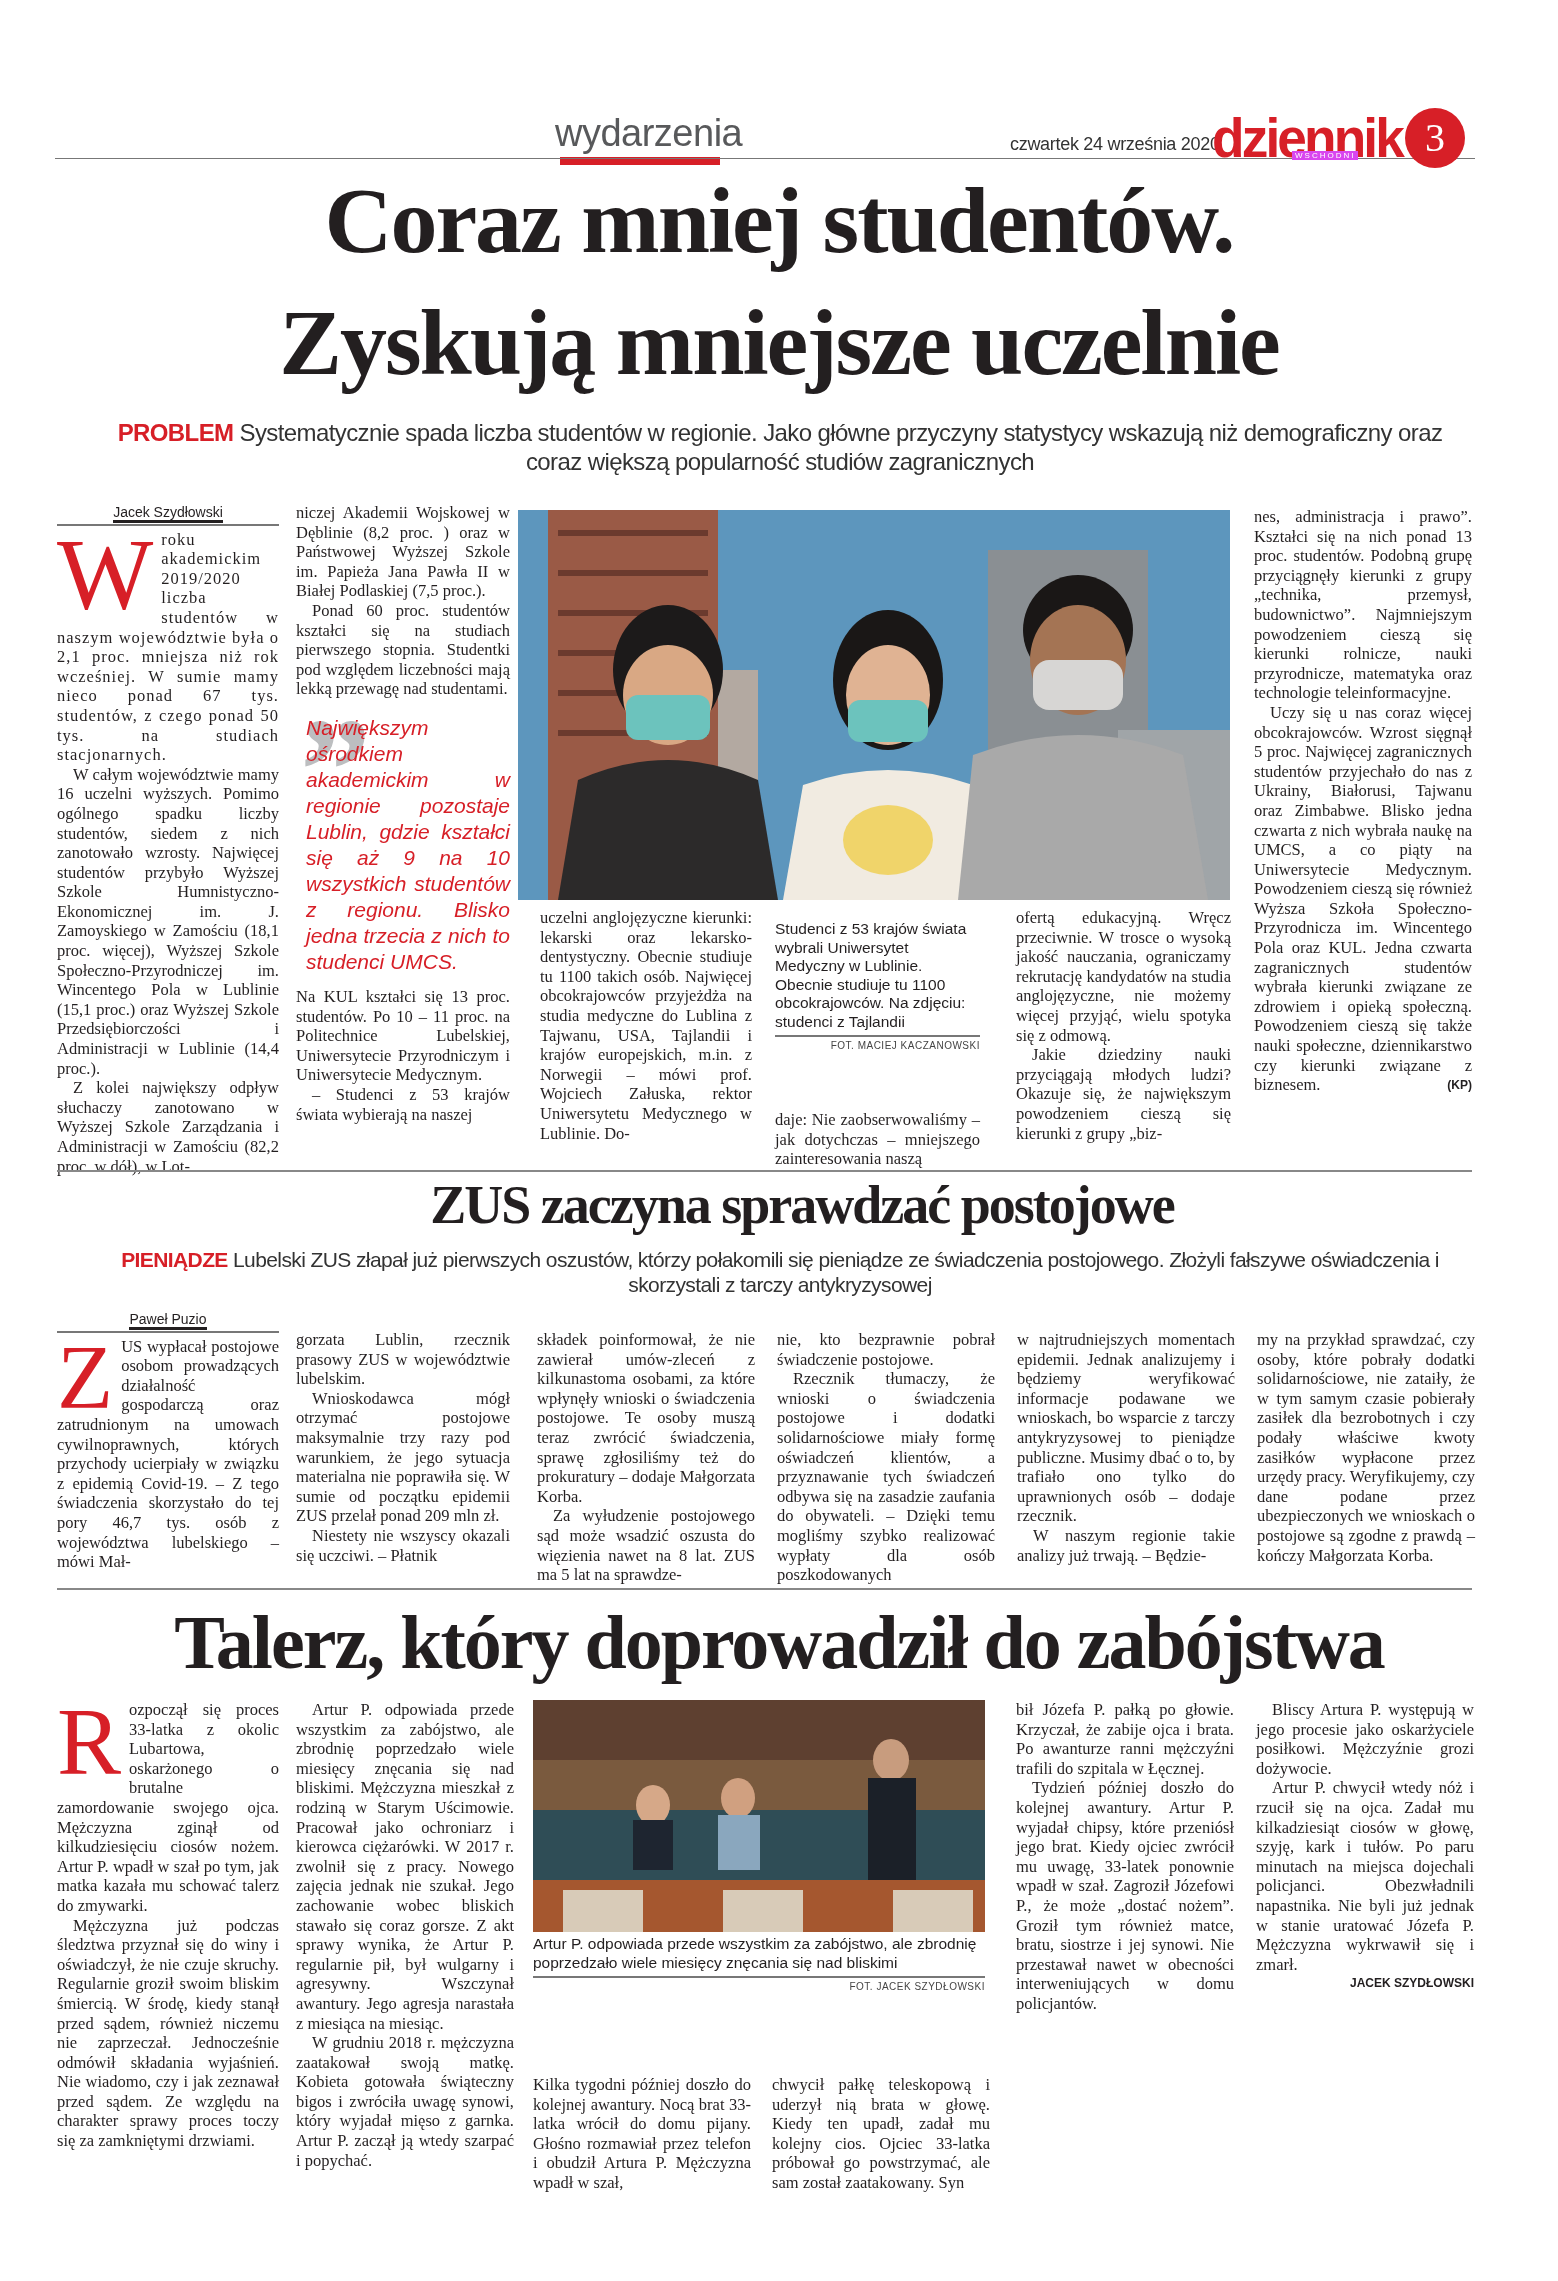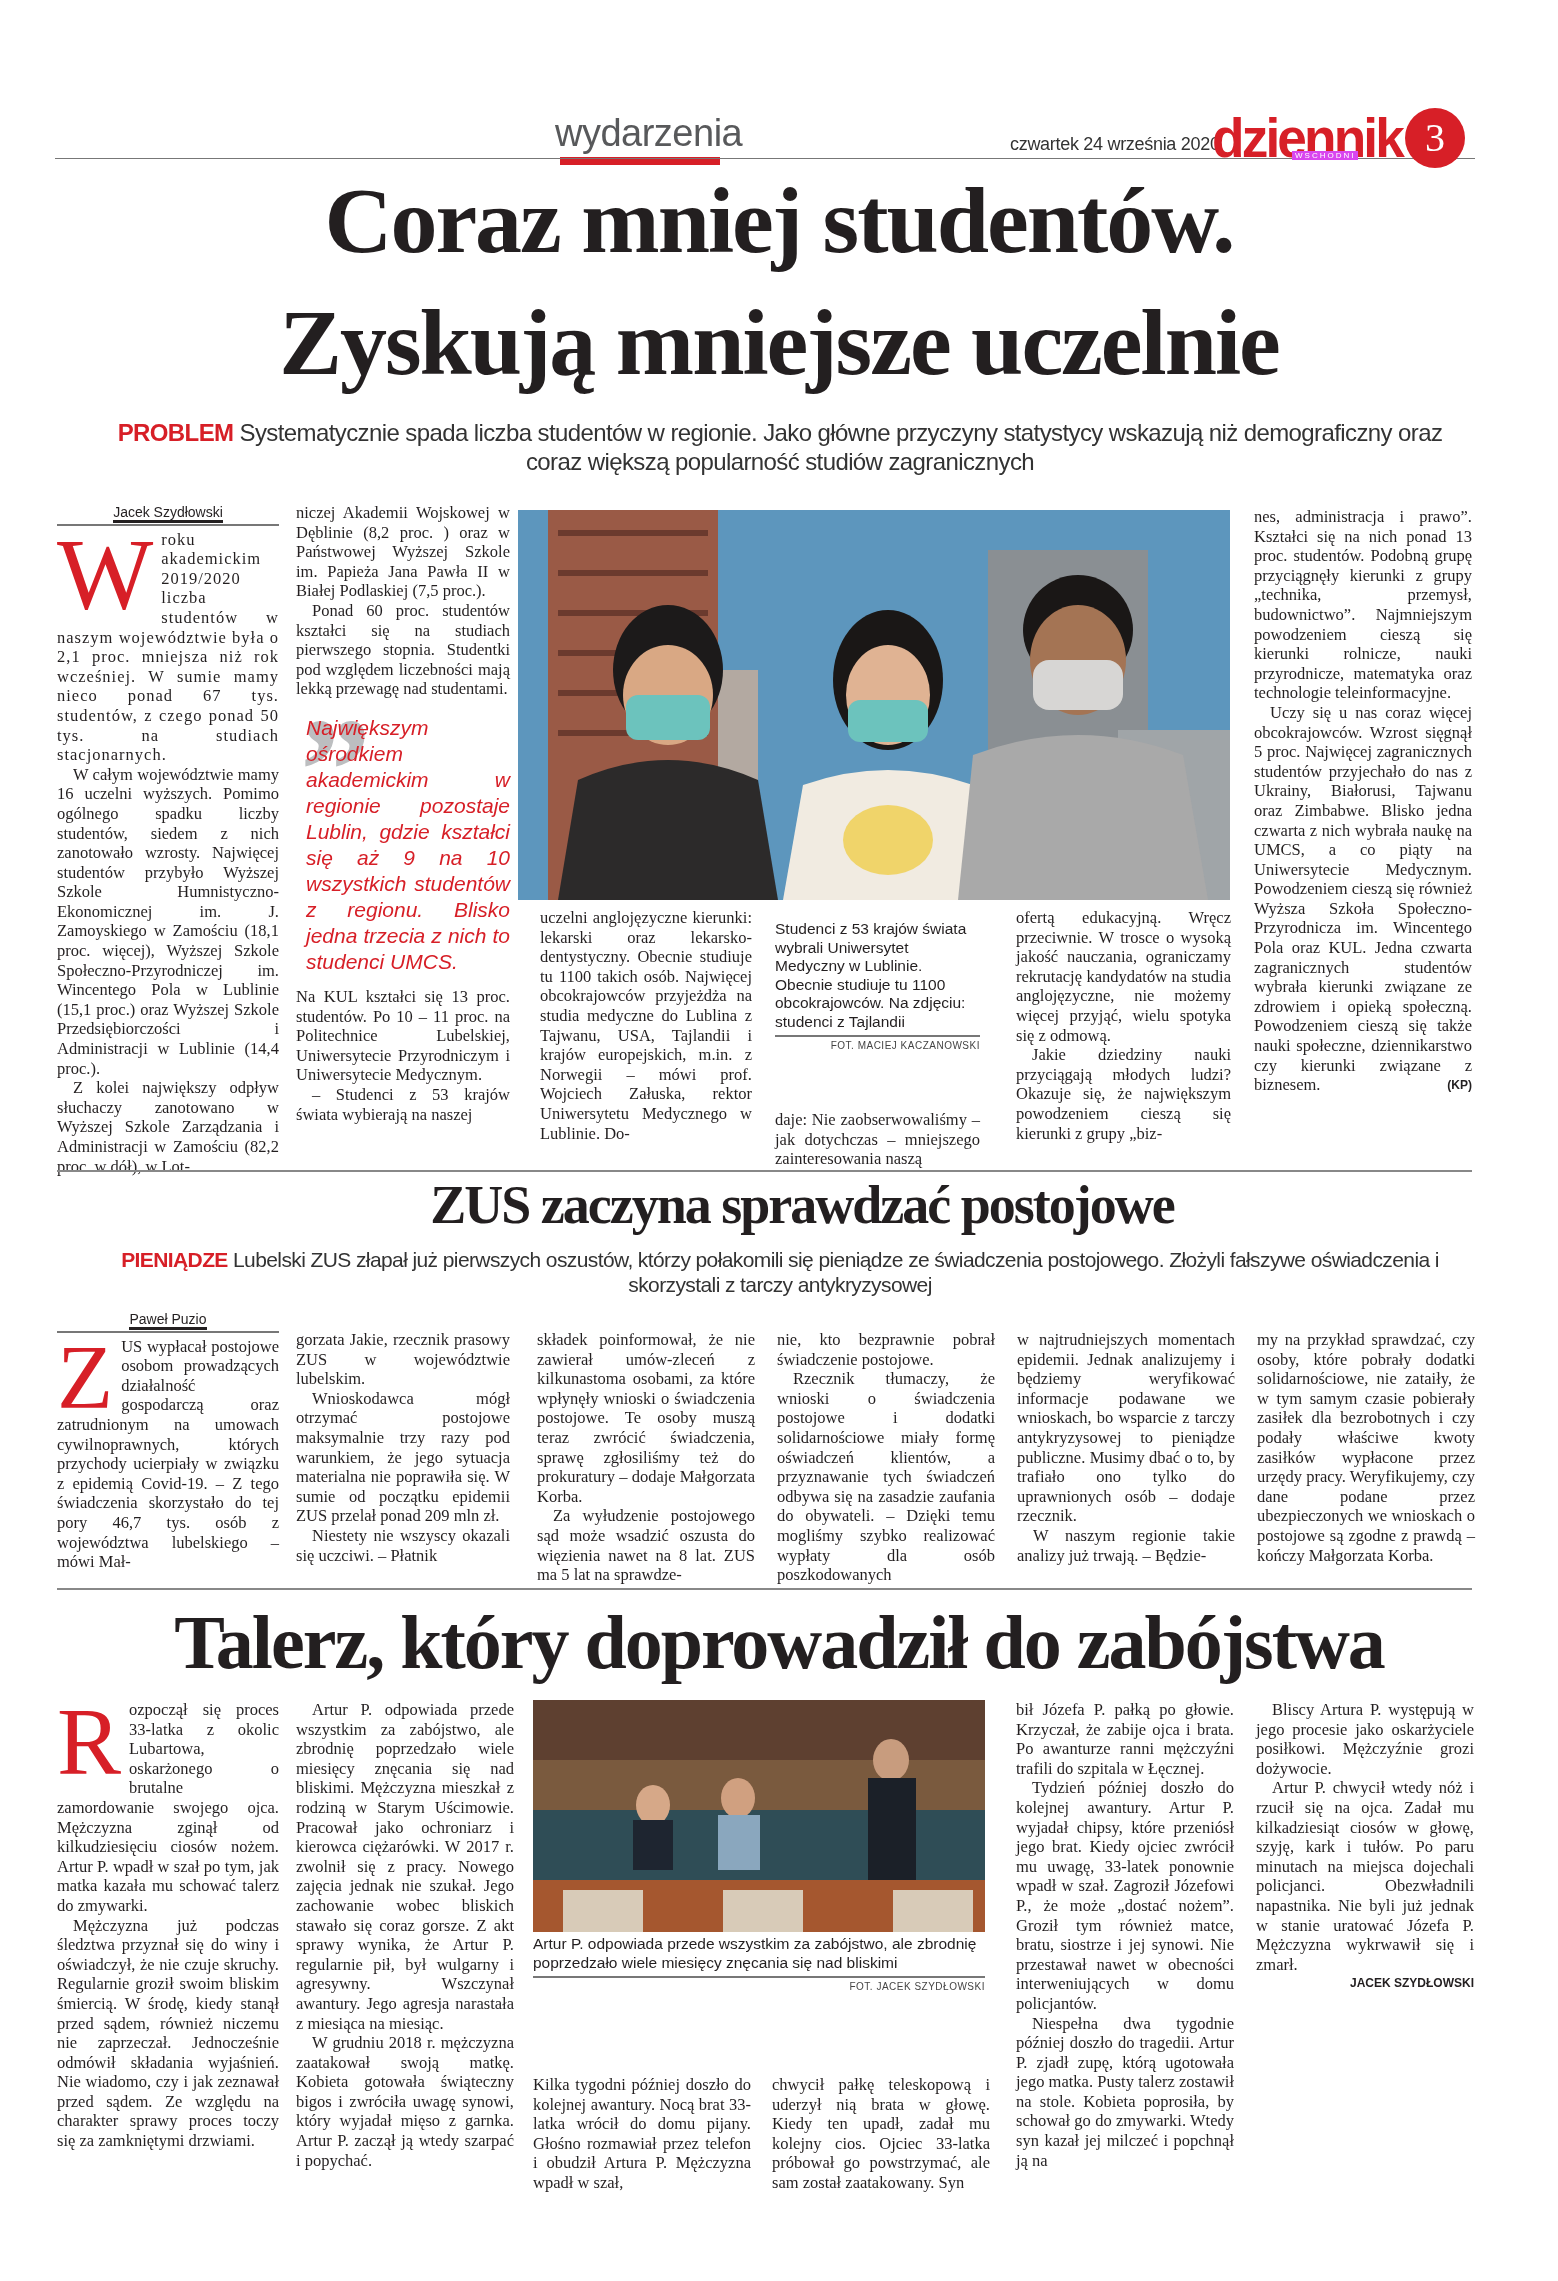--- a/index.html
+++ b/index.html
@@ -140,21 +140,21 @@
   <span class="kicker">PIENIĄDZE</span>
   <span>Lubelski ZUS złapał już pierwszych oszustów, którzy połakomili się pieniądze ze świadczenia postojowego. Złożyli fałszywe oświadczenia i skorzystali z tarczy antykryzysowej</span>
 </div>
 
 <div class="abs col" style="left:57px;top:1310px;width:222px;">
   <div class="byline"><span>Paweł Puzio</span></div>
   <span class="dropcap" style="font-size:92px;">Z</span>
   <p class="noindent">US wypłacał postojowe osobom prowadzących działalność gospodarczą oraz zatrudnionym na umowach cywilnoprawnych, których przychody ucierpiały w związku z epidemią Covid-19. – Z tego świadczenia skorzystało do tej pory 46,7 tys. osób z województwa lubelskiego – mówi Mał-</p>
 </div>
 <div class="abs col" style="left:296px;top:1330px;width:214px;">
-  <p class="noindent">gorzata Jakie, rzecznik prasowy ZUS w województwie lubelskim.</p>
+  <p class="noindent">gorzata Lublin, rzecznik prasowy ZUS w województwie lubelskim.</p>
   <p>Wnioskodawca mógł otrzymać postojowe maksymalnie trzy razy pod warunkiem, że jego sytuacja materialna nie poprawiła się. W sumie od początku epidemii ZUS przelał ponad 209 mln zł.</p>
   <p>Niestety nie wszyscy okazali się uczciwi. – Płatnik</p>
 </div>
 <div class="abs col" style="left:537px;top:1330px;width:218px;">
   <p class="noindent">składek poinformował, że nie zawierał umów-zleceń z kilkunastoma osobami, za które wpłynęły wnioski o świadczenia postojowe. Te osoby muszą teraz zwrócić świadczenia, sprawę zgłosiliśmy też do prokuratury – dodaje Małgorzata Korba.</p>
   <p>Za wyłudzenie postojowego sąd może wsadzić oszusta do więzienia nawet na 8 lat. ZUS ma 5 lat na sprawdze-</p>
 </div>
 <div class="abs col" style="left:777px;top:1330px;width:218px;">
   <p class="noindent">nie, kto bezprawnie pobrał świadczenie postojowe.</p>
   <p>Rzecznik tłumaczy, że wnioski o świadczenia postojowe i dodatki solidarnościowe miały formę oświadczeń klientów, a przyznawanie tych świadczeń odbywa się na zasadzie zaufania do obywateli. – Dzięki temu mogliśmy szybko realizować wypłaty dla osób poszkodowanych</p>
@@ -205,19 +205,18 @@
 
 <div class="abs col" style="left:533px;top:2075px;width:218px;">
   <p class="noindent">Kilka tygodni później doszło do kolejnej awantury. Nocą brat 33-latka wrócił do domu pijany. Głośno rozmawiał przez telefon i obudził Artura P. Mężczyzna wpadł w szał,</p>
 </div>
 <div class="abs col" style="left:772px;top:2075px;width:218px;">
   <p class="noindent">chwycił pałkę teleskopową i uderzył nią brata w głowę. Kiedy ten upadł, zadał mu kolejny cios. Ojciec 33-latka próbował go powstrzymać, ale sam został zaatakowany. Syn</p>
 </div>
 <div class="abs col" style="left:1016px;top:1700px;width:218px;">
   <p class="noindent">bił Józefa P. pałką po głowie. Krzyczał, że zabije ojca i brata. Po awanturze ranni mężczyźni trafili do szpitala w Łęcznej.</p>
   <p>Tydzień później doszło do kolejnej awantury. Artur P. wyjadał chipsy, które przeniósł jego brat. Kiedy ojciec zwrócił mu uwagę, 33-latek ponownie wpadł w szał. Zagroził Józefowi P., że może „dostać nożem”. Groził tym również matce, bratu, siostrze i jej synowi. Nie przestawał nawet w obecności interweniujących w domu policjantów.</p>
-  <p>Niespełna dwa tygodnie później doszło do tragedii. Artur P. zjadł zupę, którą ugotowała jego matka. Pusty talerz zostawił na stole. Kobieta poprosiła, by schował go do zmywarki. Wtedy syn kazał jej milczeć i popchnął ją na</p>
 </div>
 <div class="abs col" style="left:1256px;top:1700px;width:218px;">
   <p>Bliscy Artura P. występują w jego procesie jako oskarżyciele posiłkowi. Mężczyźnie grozi dożywocie.</p>
   <p>Artur P. chwycił wtedy nóż i rzucił się na ojca. Zadał mu kilkadziesiąt ciosów w głowę, szyję, kark i tułów. Po paru minutach na miejsca dojechali policjanci. Obezwładnili napastnika. Nie byli już jednak w stanie uratować Józefa P. Mężczyzna wykrwawił się i zmarł.</p>
   <div class="sign">JACEK SZYDŁOWSKI</div>
 </div>
 
 </body></html>

